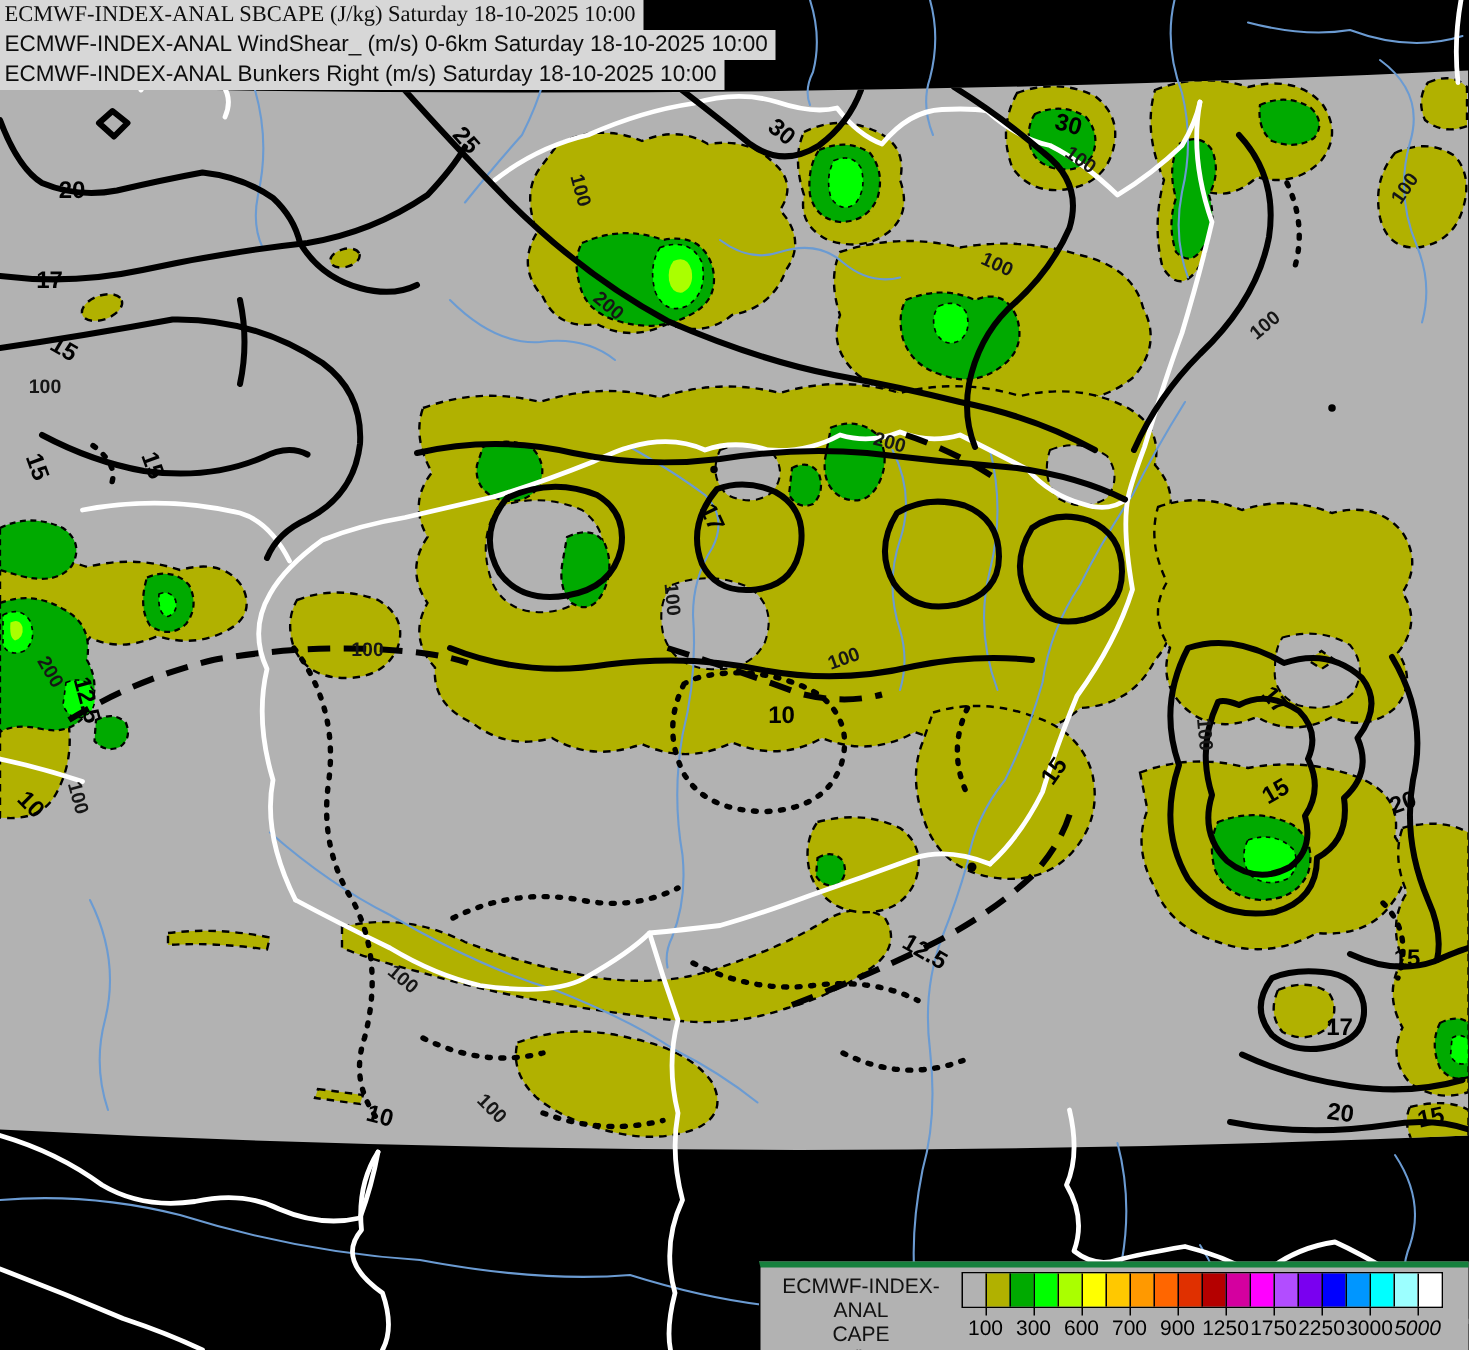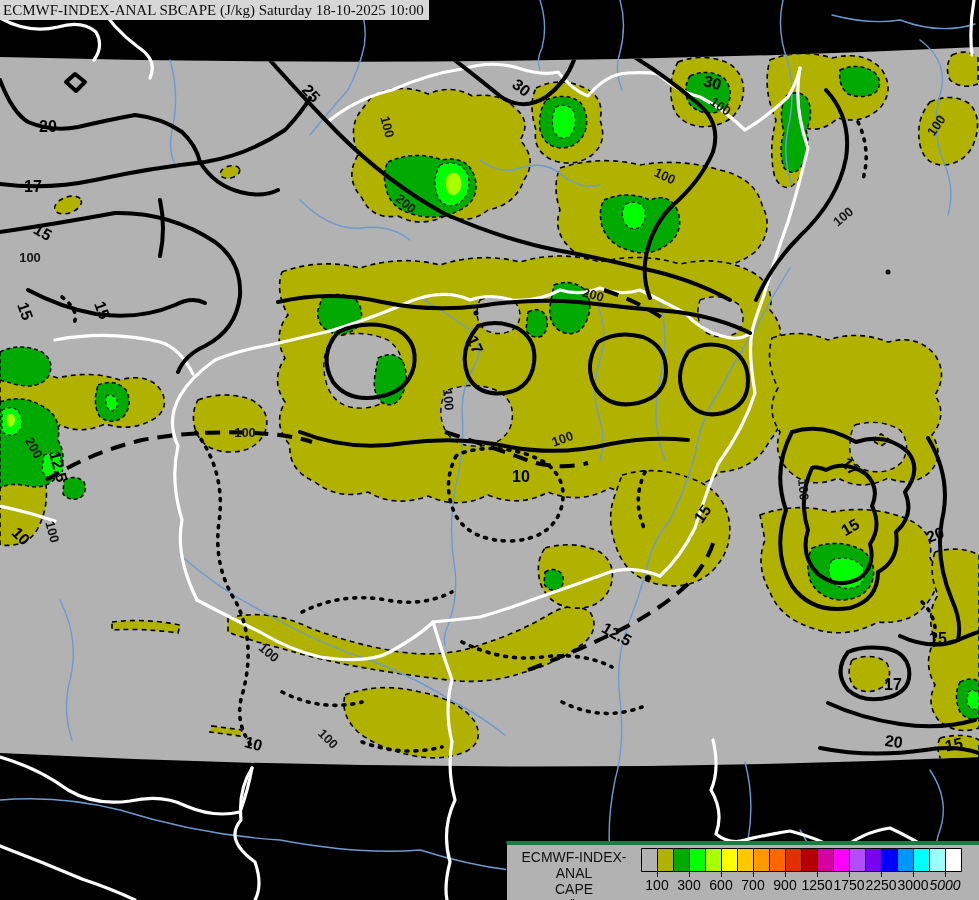--- a/index.html
+++ b/index.html
@@ -241,20 +241,22 @@
     <text class="cl" transform="translate(48,533) rotate(75)">100</text>
     <text class="cl" transform="translate(245,437)">100</text>
     <text class="cl" transform="translate(266,656) rotate(40)">100</text>
     <text class="cl" transform="translate(325,742) rotate(45)">100</text>
     <text class="cl" transform="translate(799,490) rotate(85)">100</text>
     <text class="cl" transform="translate(564,443) rotate(-20)">100</text>
   </g>
 </svg>
 
   <div class="ttl" style="top:0;font-family:Liberation Serif, serif;">ECMWF-INDEX-ANAL SBCAPE (J/kg) Saturday 18-10-2025 10:00</div>
+  <div class="ttl" style="top:20px;">ECMWF-INDEX-ANAL WindShear_ (m/s) 0-6km Saturday 18-10-2025 10:00</div>
+  <div class="ttl" style="top:40px;">ECMWF-INDEX-ANAL Bunkers Right (m/s) Saturday 18-10-2025 10:00</div>
 
   <div id="legend">
     <div id="legtext">
       <div>ECMWF-INDEX-ANAL</div>
       <div>CAPE</div>
       <div>J/kg</div>
     </div>
     <div id="bar">
       <div class="sw" style="background: rgb(178, 178, 178);"></div>
       <div class="sw" style="background: rgb(177, 177, 0);"></div>

